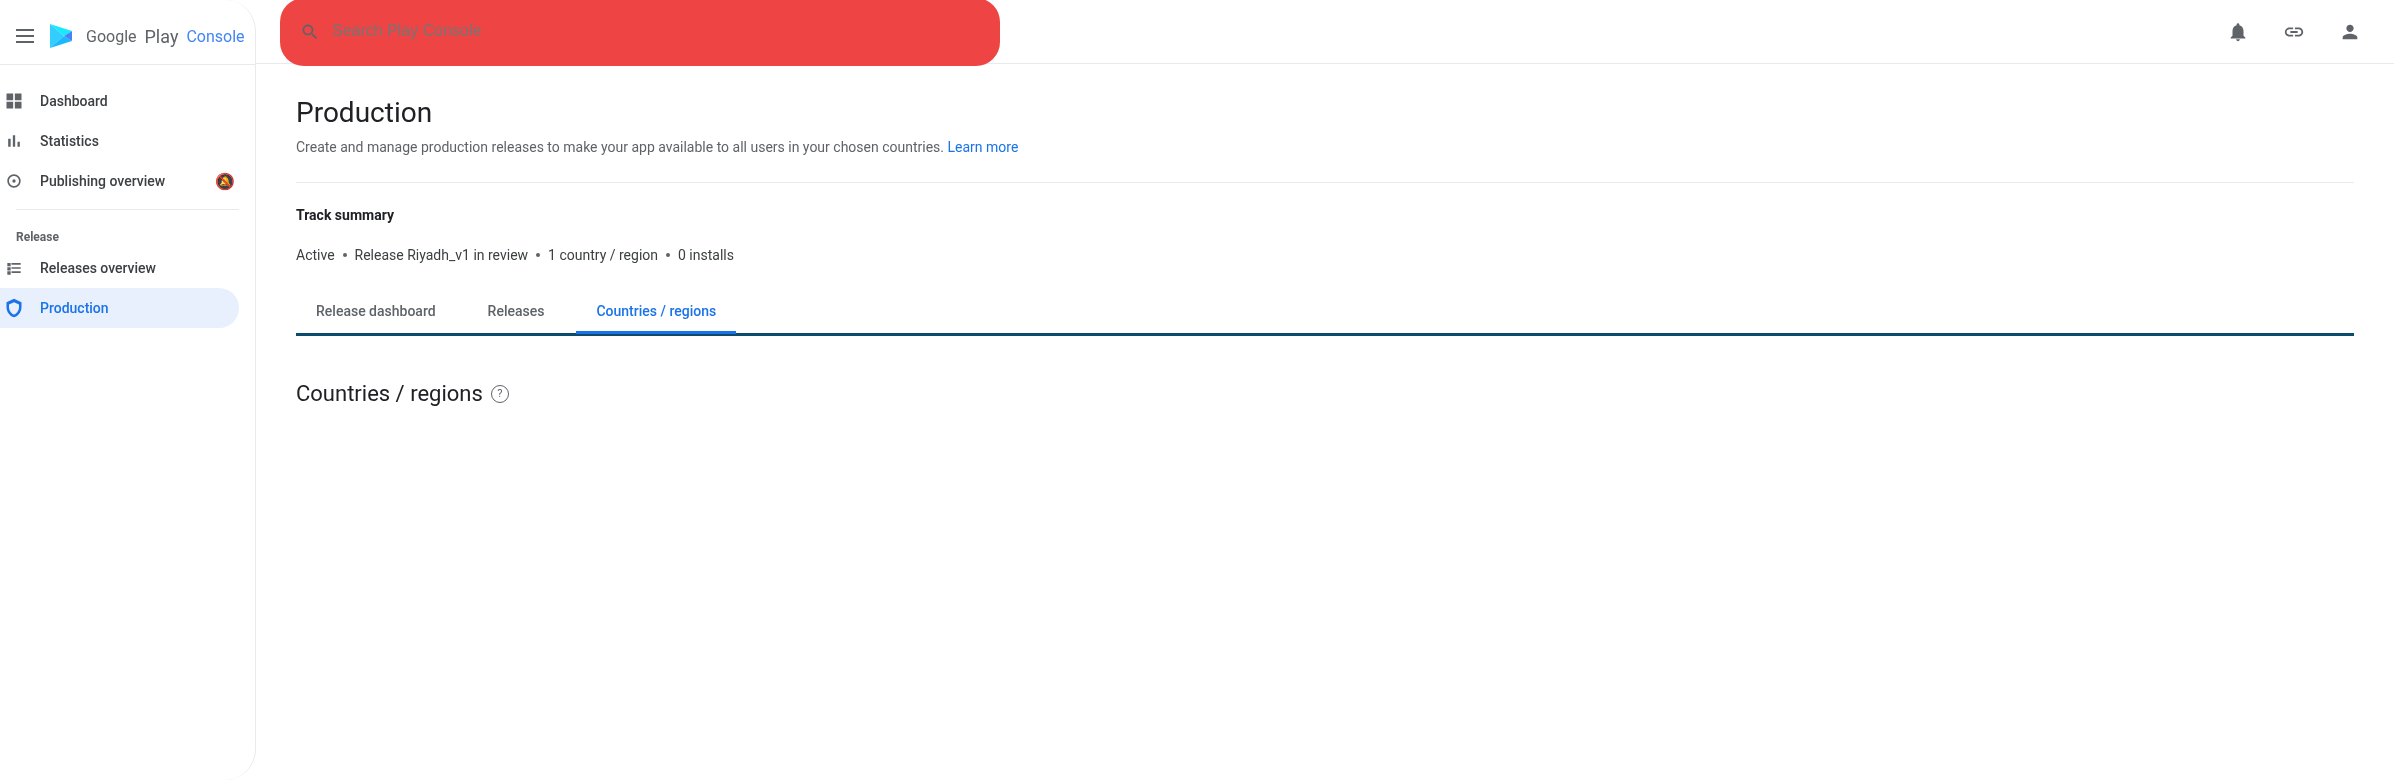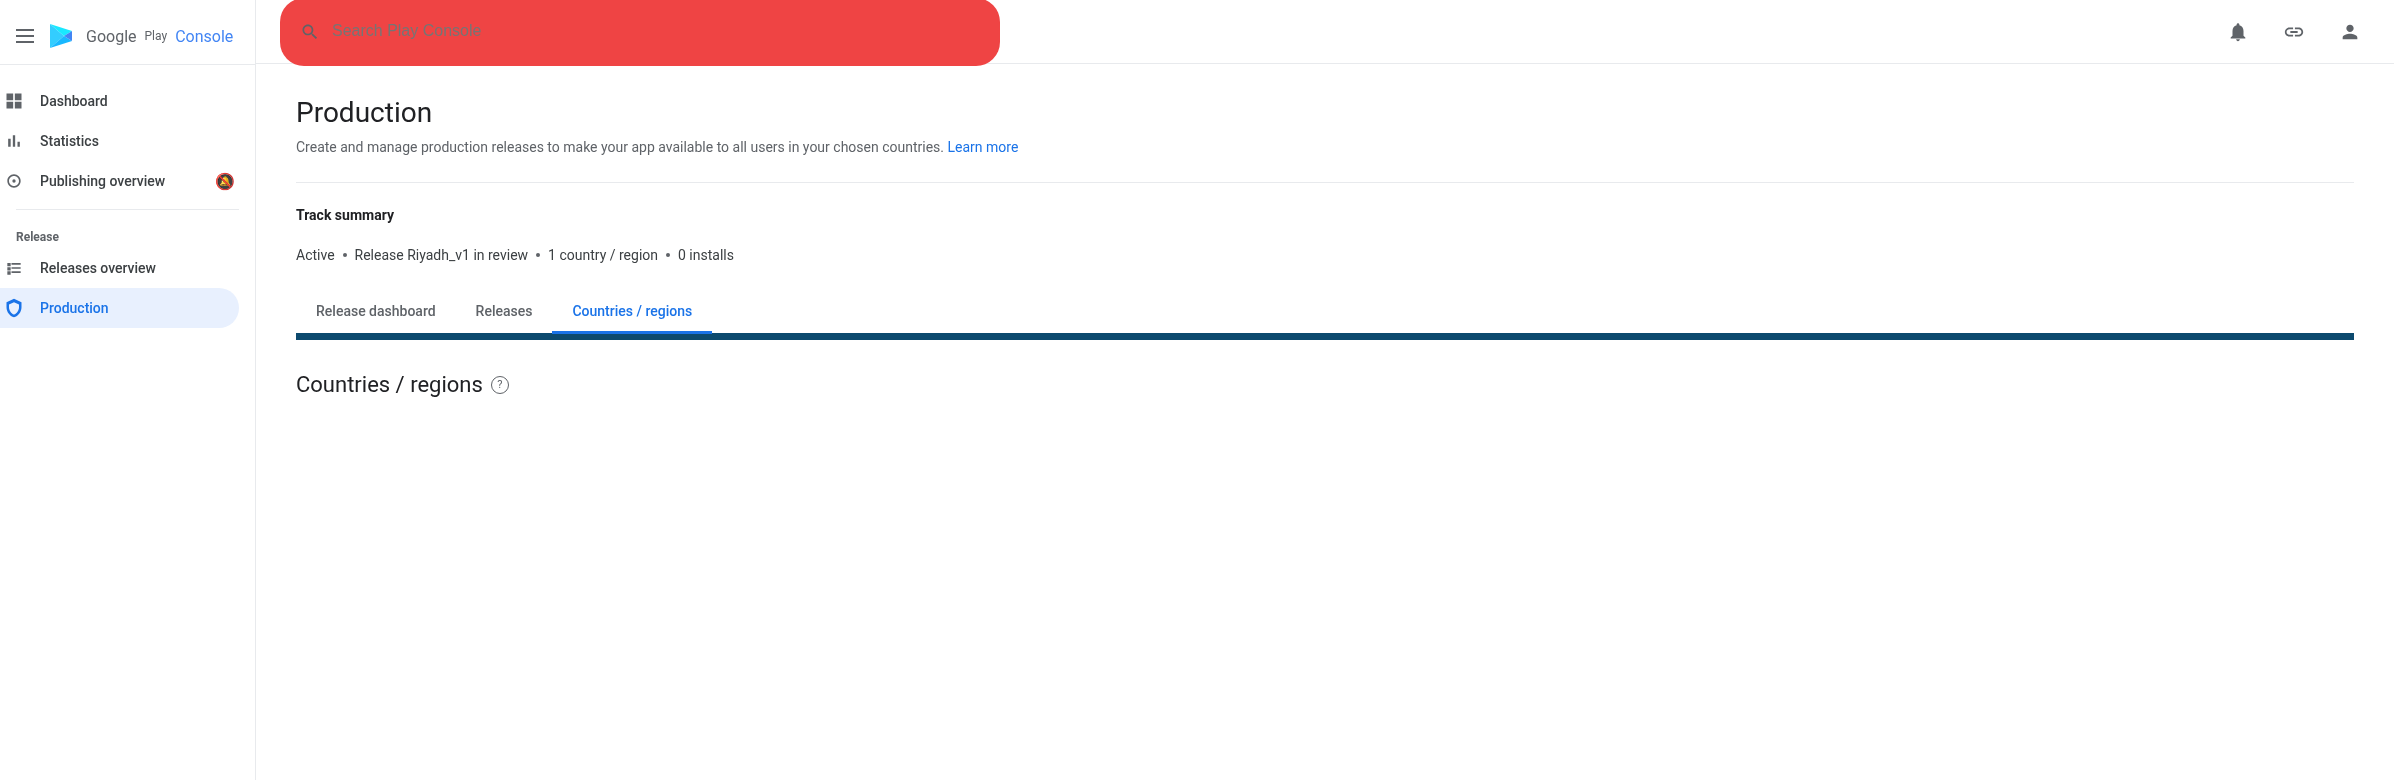--- a/index.html
+++ b/index.html
@@ -8,20 +8,21 @@
     
     .sidebar {
       width: 256px;
       min-width: 256px;
       height: 100%;
       background: #fff;
       border-right: 1px solid #e8eaed;
       display: flex;
       flex-direction: column;
       padding-top: 8px;
+      border-radius: 31px;
     }
     .sidebar-header {
       display: flex;
       align-items: center;
       padding: 12px 16px;
       gap: 12px;
       border-bottom: 1px solid #e8eaed;
       margin-bottom: 8px;
     }
     .hamburger-icon {
@@ -197,23 +198,23 @@
       width: 4px;
       height: 4px;
       border-radius: 50%;
       background: #5f6368;
       display: inline-block;
     }
 
     
     .tabs {
       display: flex;
-      gap: 0;
-      border-bottom: 7px solid #0c4a6e;
-      margin-bottom: 32px;
+      gap: 12px;
+      border-bottom: 3px solid #0c4a6e;
+      margin-bottom: 45px;
     }
     .tab {
       padding: 12px 20px;
       font-size: 14px;
       font-weight: 500;
       color: #5f6368;
       cursor: pointer;
       border-bottom: 3px solid transparent;
       margin-bottom: -1px;
       white-space: nowrap;
@@ -261,21 +262,21 @@
     <div class="logo-area">
 
       <svg class="logo-icon" viewBox="0 0 32 32" fill="none" xmlns="http://www.w3.org/2000/svg">
         <path d="M4 4 L18 16 L4 28 Z" fill="#00C1FF" opacity="0.8"></path>
         <path d="M4 4 L18 16 L26 11 Z" fill="#00E5FF" opacity="0.9"></path>
         <path d="M4 28 L18 16 L26 21 Z" fill="#00B0FF" opacity="0.9"></path>
         <path d="M26 11 L18 16 L26 21 Z" fill="#4285F4"></path>
 
       </svg>
       <span style="font-size:16px; color:#5f6368; font-weight:400;">Google</span>
-      <span style="font-size:12px; color:#5f6368; font-weight:400;">Play</span>
+      <span style="font-size:18px; color:#5f6368; font-weight:400;">Play</span>
       <span style="font-size:16px; color:#4285f4; font-weight:400;"> Console</span>
     </div>
   </div>
 
   <div class="sidebar-nav">
 
     <div class="nav-item">
       <div class="nav-icon">
         <svg width="20" height="20" viewBox="0 0 24 24" fill="currentColor">
             <path d="M3 3h8v8H3zm10 0h8v8h-8zM3 13h8v8H3zm10 0h8v8h-8z" fill="#5f6368"></path>

